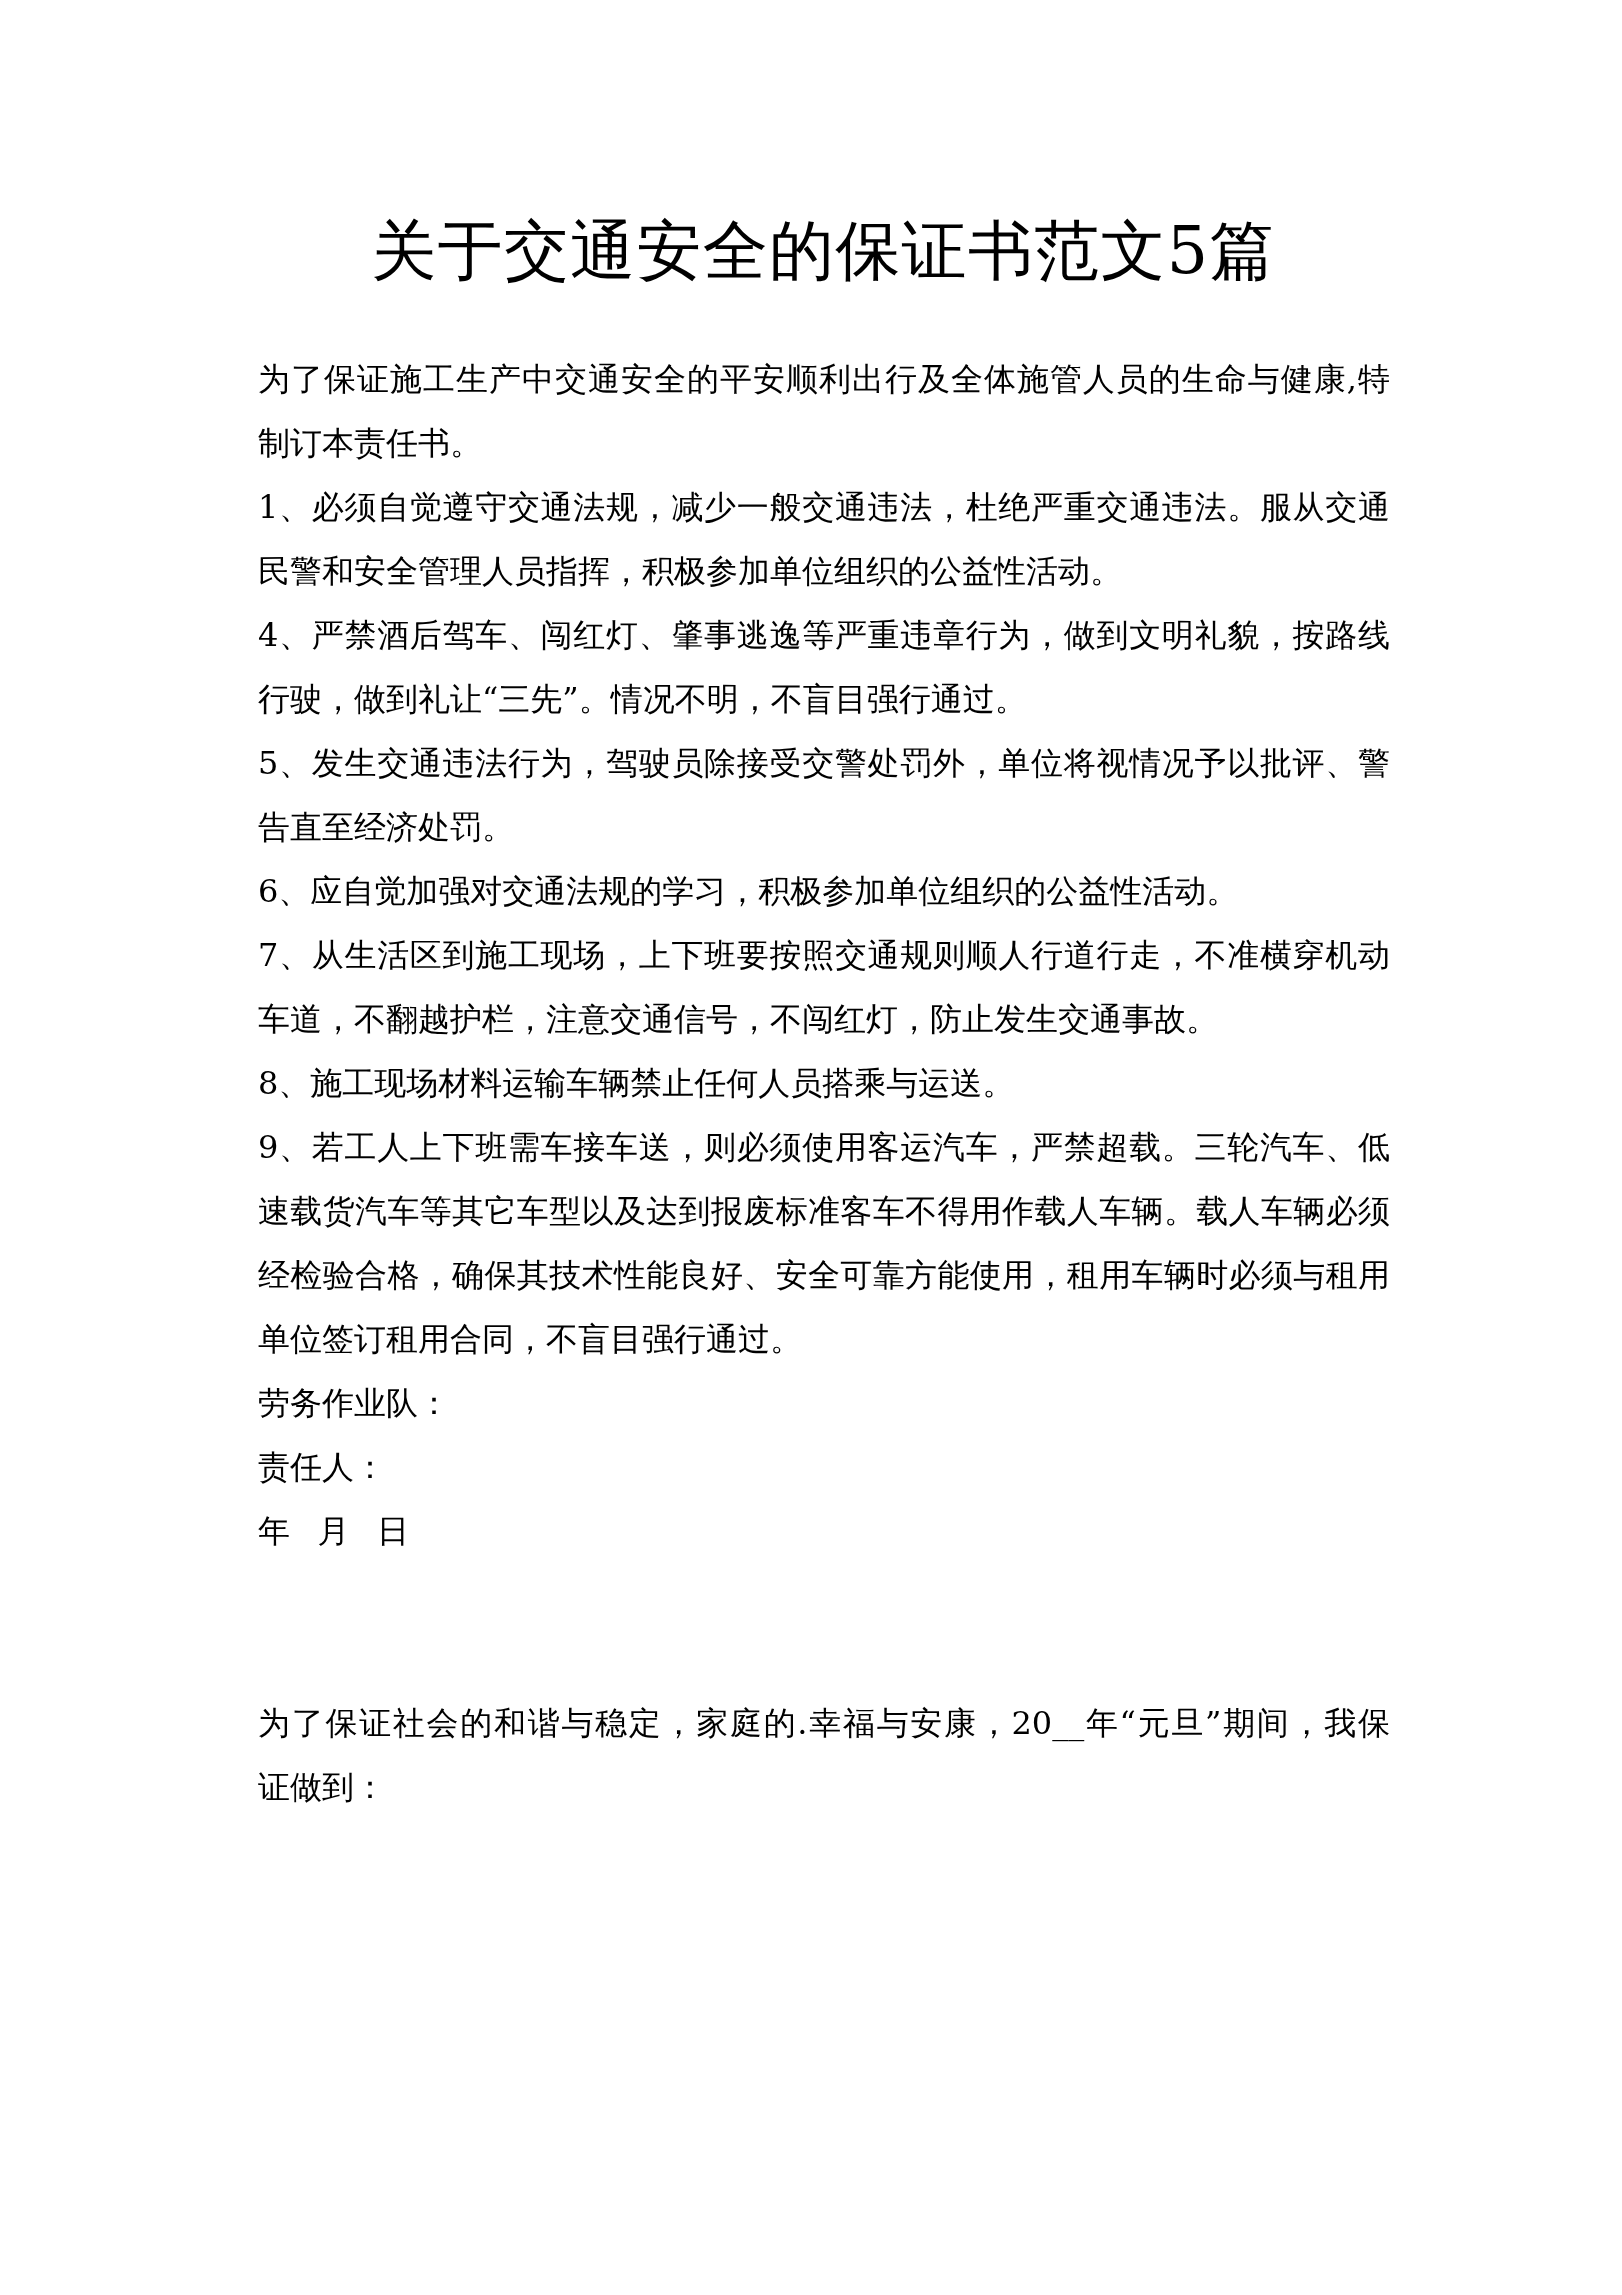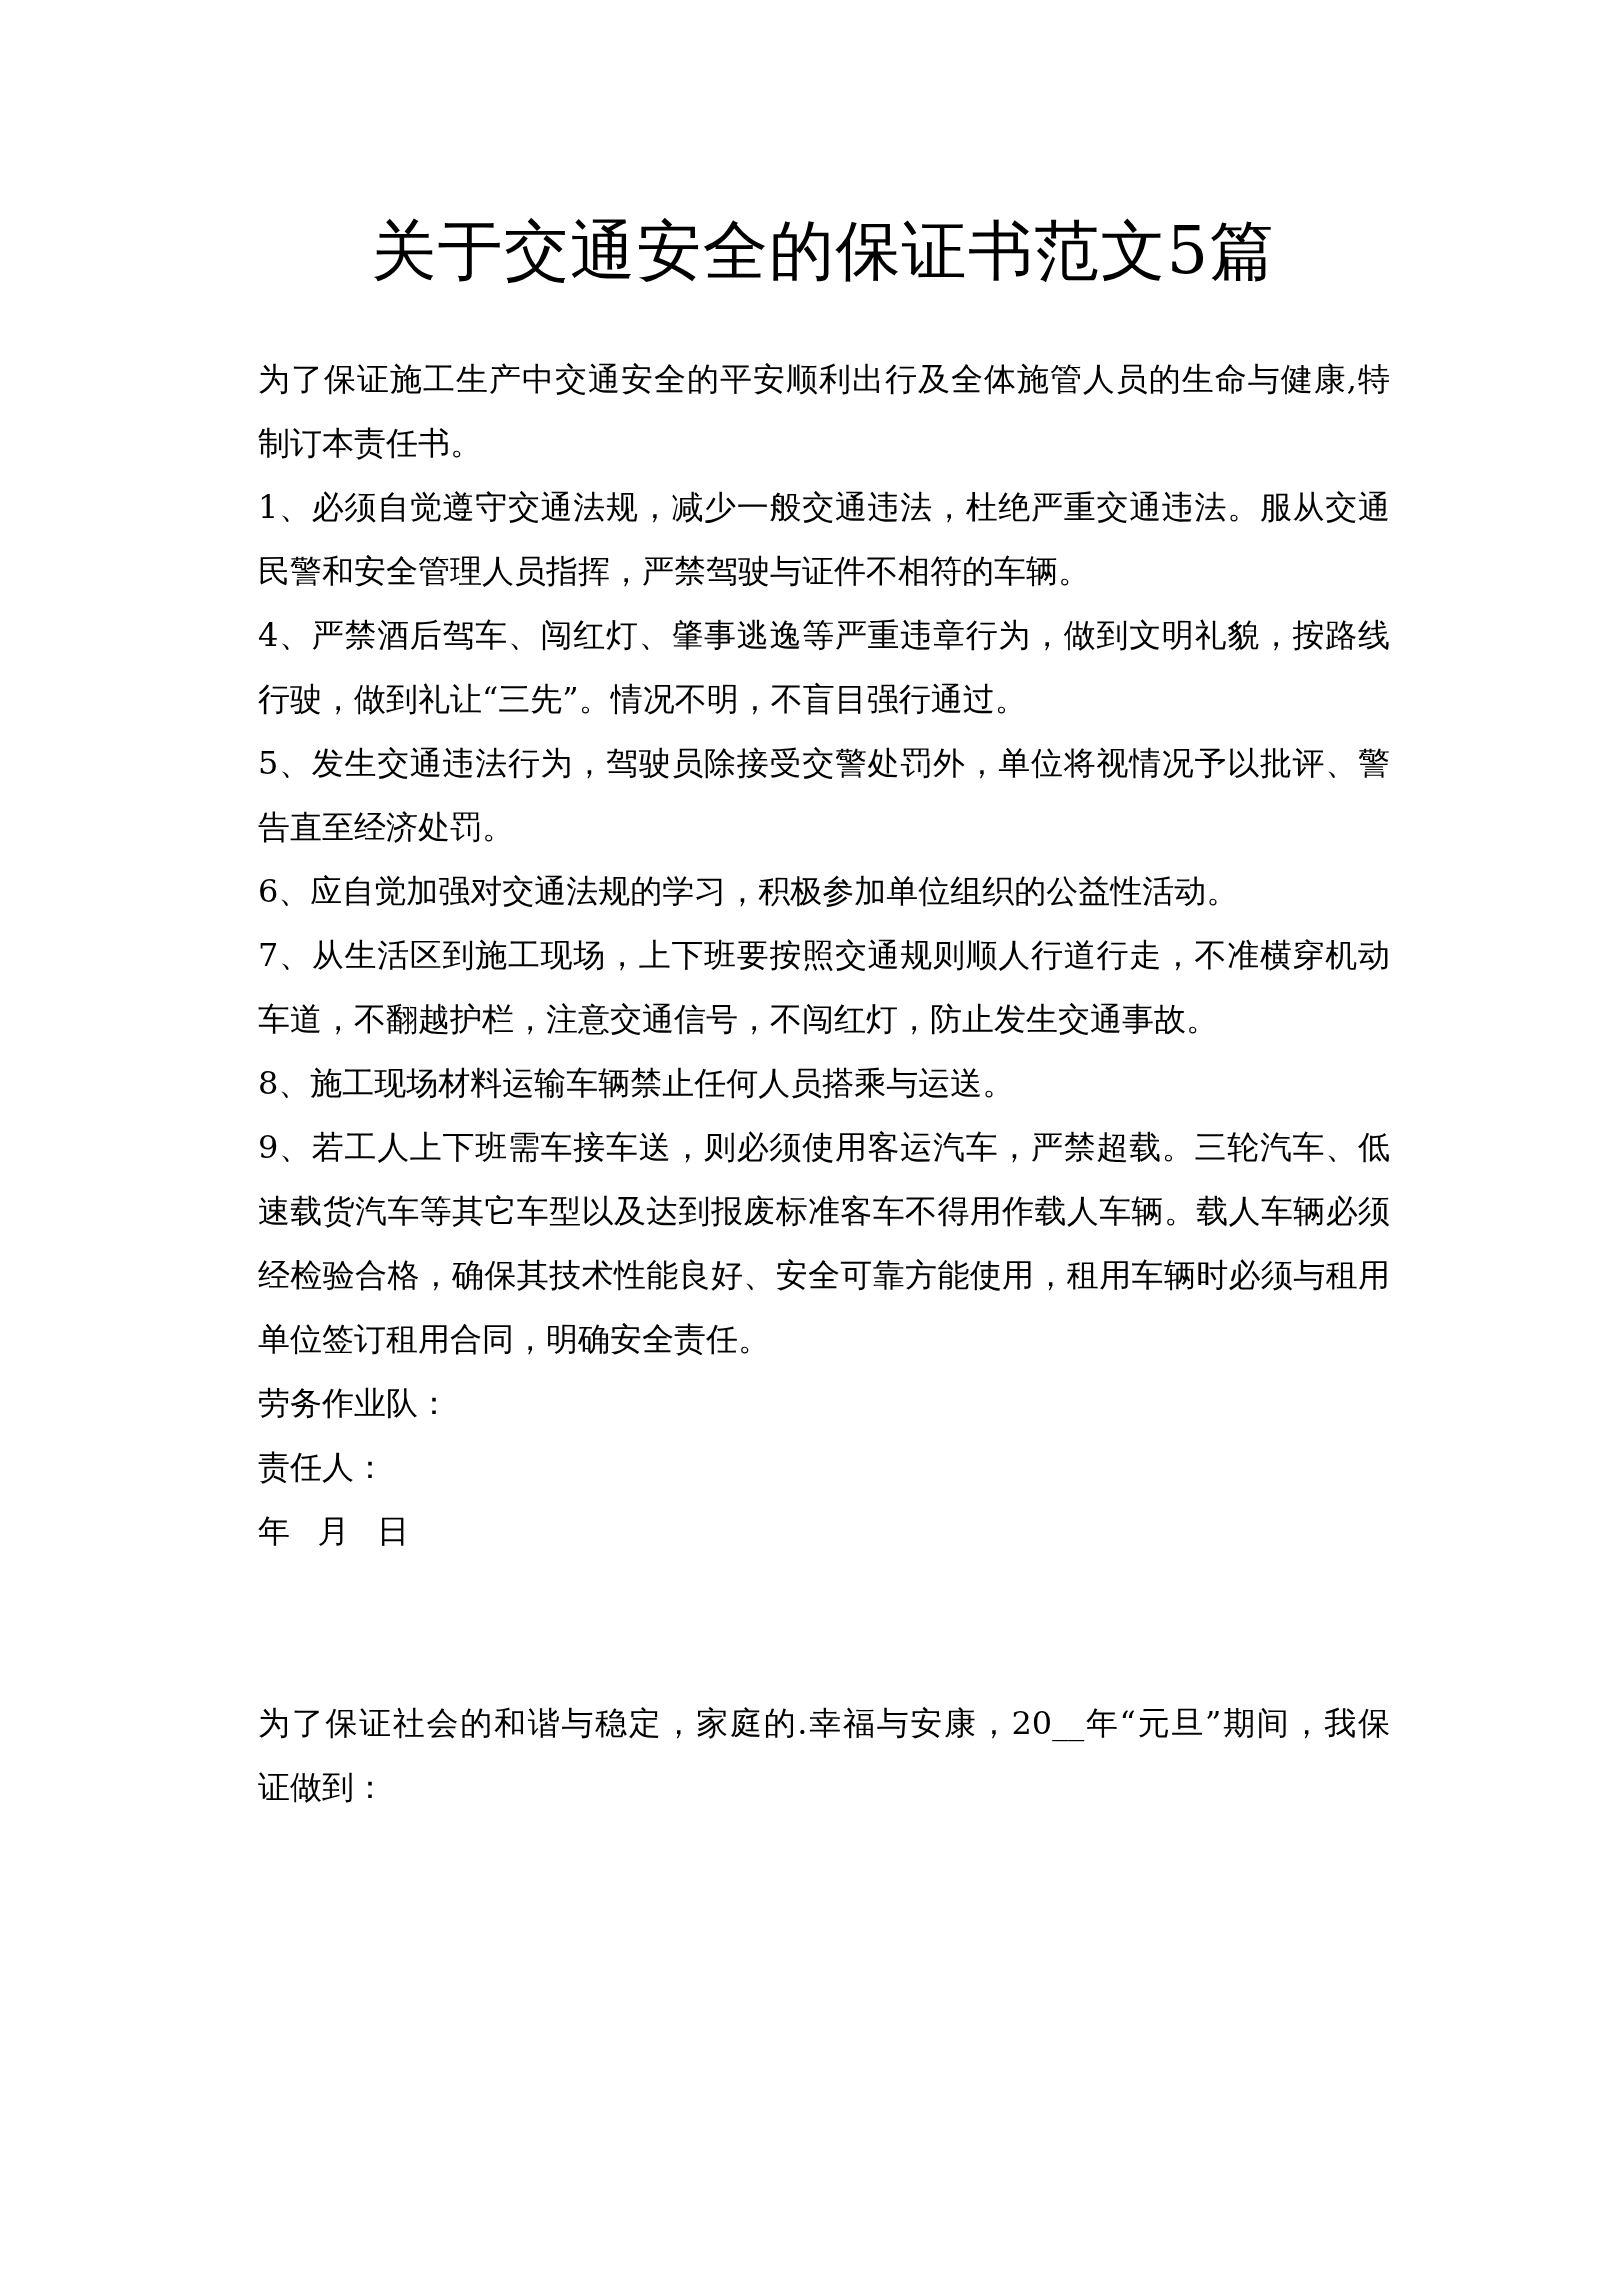--- a/index.html
+++ b/index.html
@@ -70,21 +70,21 @@
   <h1 class="title">关于交通安全的保证书范文5篇</h1>
 
   <div class="body">
 
     <div>
       <p class="line justify">为了保证施工生产中交通安全的平安顺利出行及全体施管人员的生命与健康,特</p>
       <p class="line">制订本责任书。</p>
 
       <div>
         <p class="line justify">1、必须自觉遵守交通法规，减少一般交通违法，杜绝严重交通违法。服从交通</p>
-        <p class="line">民警和安全管理人员指挥，严禁驾驶与证件不相符的车辆。</p>
+        <p class="line">民警和安全管理人员指挥，积极参加单位组织的公益性活动。</p>
       </div>
 
 
       <div>
         <p class="line justify">4、严禁酒后驾车、闯红灯、肇事逃逸等严重违章行为，做到文明礼貌，按路线</p>
         <p class="line">行驶，做到礼让“三先”。情况不明，不盲目强行通过。</p>
       </div>
 
       <div>
         <p class="line justify">5、发生交通违法行为，驾驶员除接受交警处罚外，单位将视情况予以批评、警</p>
@@ -101,21 +101,21 @@
       </div>
 
       <div>
         <p class="line">8、施工现场材料运输车辆禁止任何人员搭乘与运送。</p>
       </div>
 
       <div>
         <p class="line justify">9、若工人上下班需车接车送，则必须使用客运汽车，严禁超载。三轮汽车、低</p>
         <p class="line justify">速载货汽车等其它车型以及达到报废标准客车不得用作载人车辆。载人车辆必须</p>
         <p class="line justify">经检验合格，确保其技术性能良好、安全可靠方能使用，租用车辆时必须与租用</p>
-        <p class="line">单位签订租用合同，明确安全责任。</p>
+        <p class="line">单位签订租用合同，不盲目强行通过。</p>
       </div>
 
 
       <div>
         <p class="line">劳务作业队：</p>
         <p class="line">责任人：</p>
         <p class="line">
           <span class="date-part">年</span><span class="date-part">月</span><span class="date-part">日</span>
         </p>
       </div>

